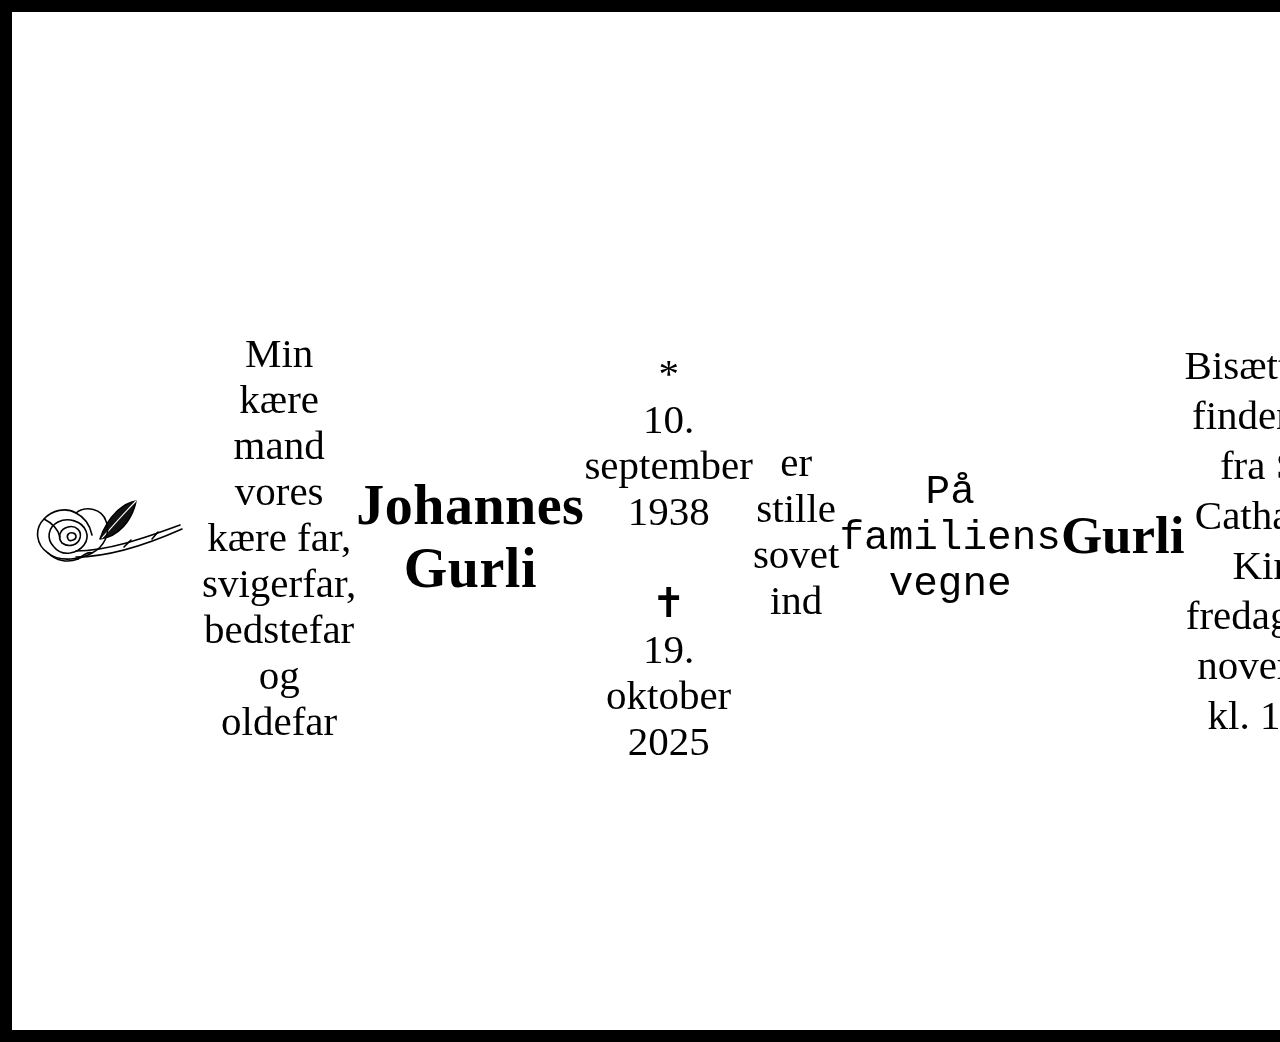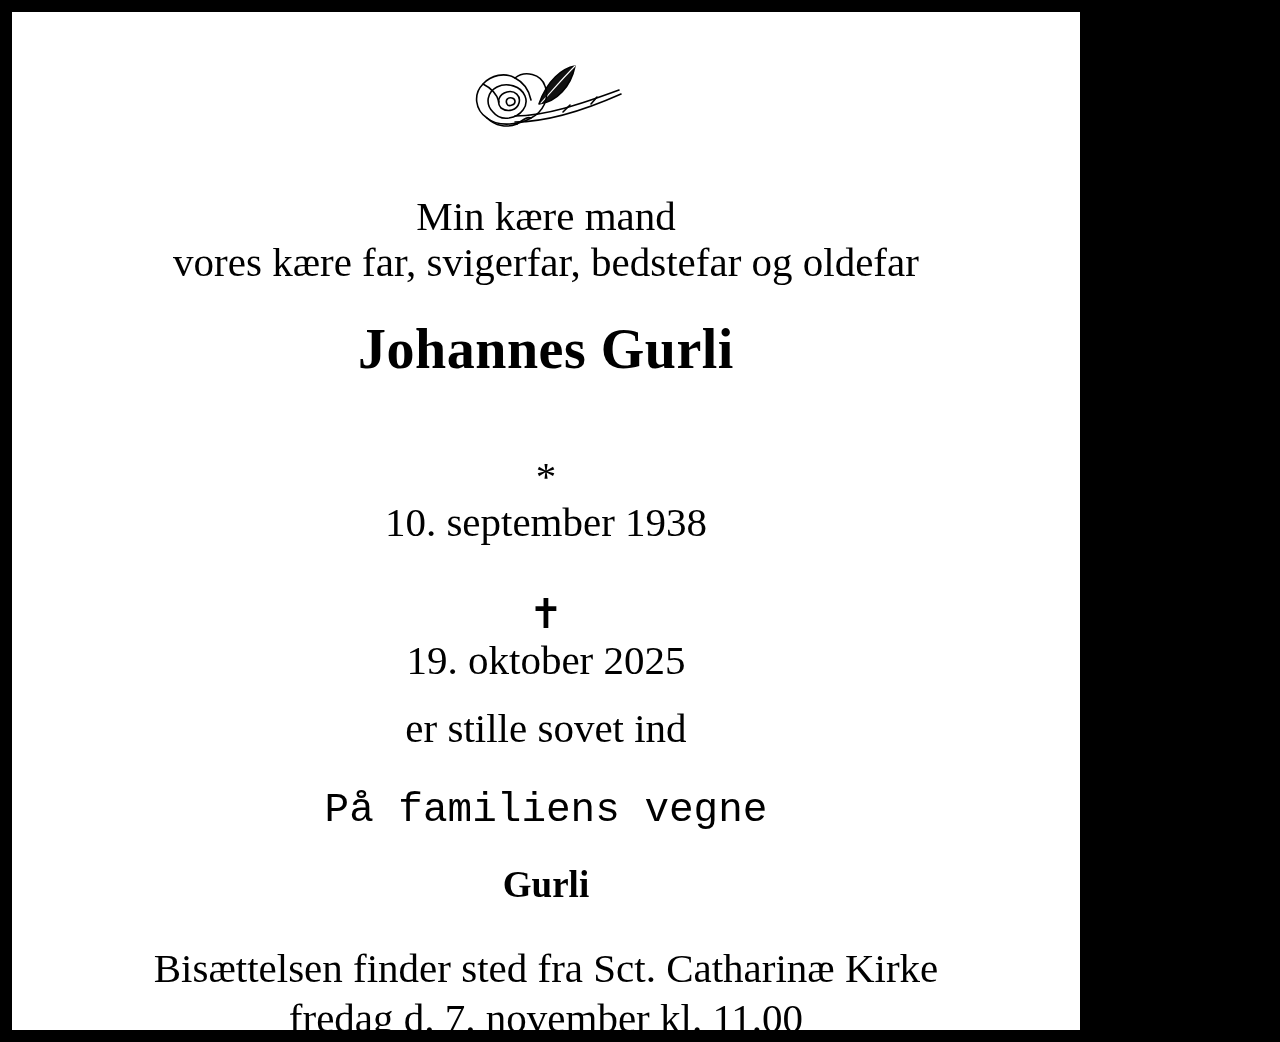--- a/index.html
+++ b/index.html
@@ -11,26 +11,26 @@
     width: 1280px;
     height: 1042px;
     font-family: "Liberation Serif", "DejaVu Serif", serif;
     color: #000000;
     overflow: hidden;
   }
   .obituary {
     position: absolute;
     left: 12px;
     top: 12px;
-    width: 1068px;
+    width: 1268px;
     height: 1018px;
     background: #ffffff;
     box-sizing: border-box;
     display: flex;
-    flex-direction: column;
+    flex-direction: row;
     align-items: center;
   }
   .rose {
     margin-top: 48px;
     width: 190px;
     height: 100px;
   }
   .line {
     text-align: center;
     line-height: 1.12;
@@ -62,21 +62,21 @@
     margin-top: 22px;
     font-size: 41px;
   }
   .onbehalf {
     margin-top: 36px;
     font-size: 41px;
     font-family: Liberation Mono, monospace;
   }
   .signature {
     margin-top: 30px;
-    font-size: 37px;
+    font-size: 53px;
     font-weight: bold;
     text-align: right;
   }
   .funeral {
     margin-top: 38px;
     font-size: 41px;
     line-height: 1.22;
   }
 </style>
 </head>

